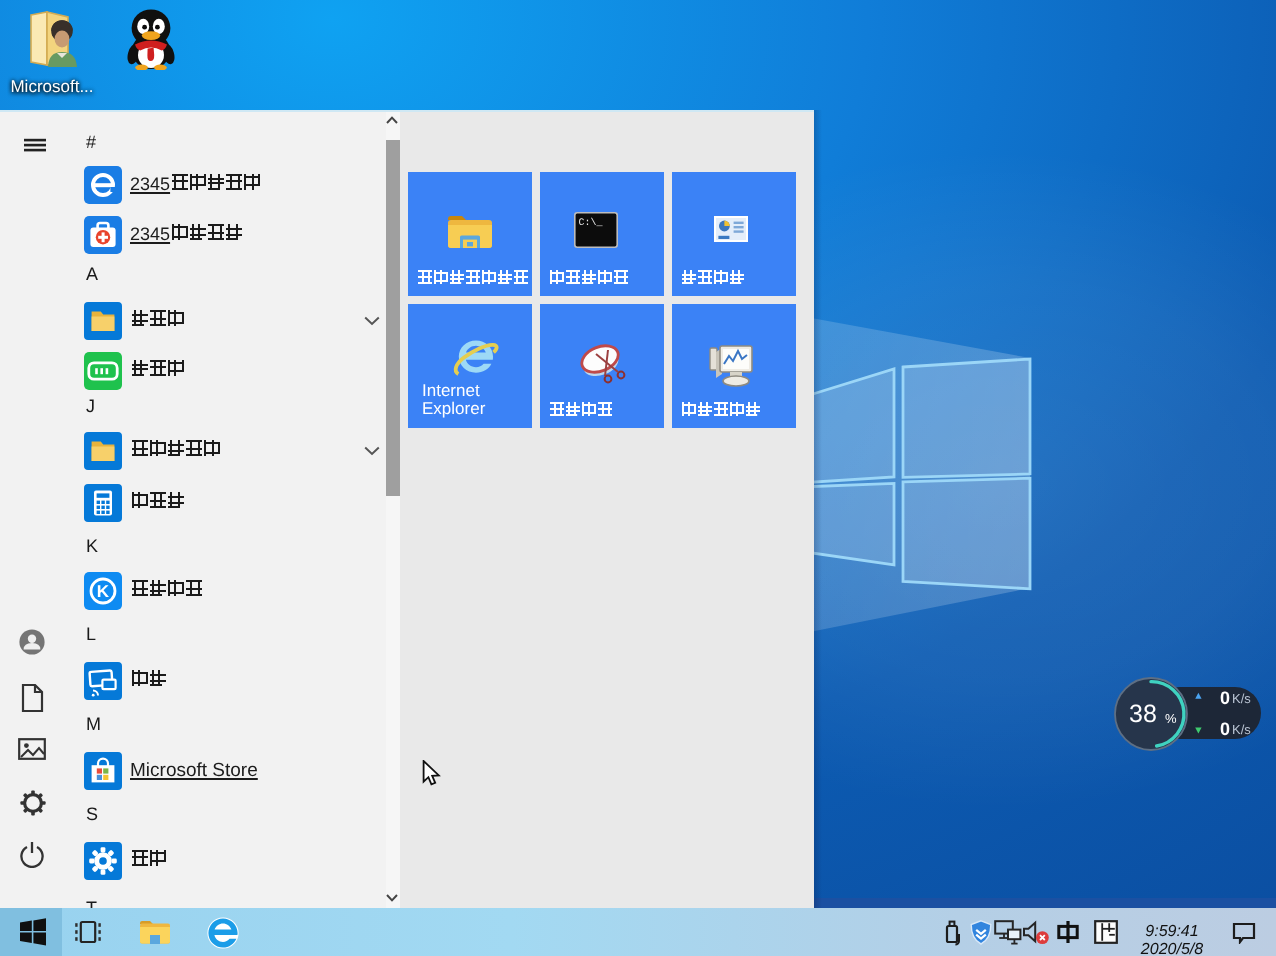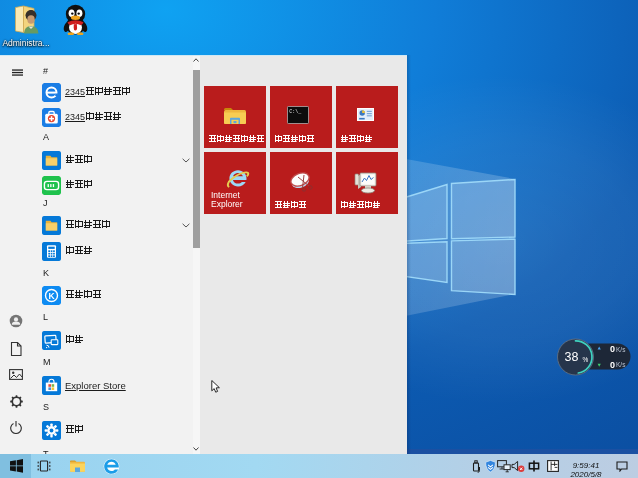--- a/index.html
+++ b/index.html
@@ -14,21 +14,21 @@
       background-size:100% 1px,100% 1px,100% 1px,1px 100%,1px 100%;}
   .p2{background-image:linear-gradient(currentColor,currentColor),linear-gradient(currentColor,currentColor),linear-gradient(currentColor,currentColor),linear-gradient(currentColor,currentColor),linear-gradient(currentColor,currentColor);
       background-position:0 15%,0 85%,50% 0,0 0,100% 30%;
       background-size:100% 1px,100% 1px,1px 100%,1px 100%,1px 70%;}
   .p3{background-image:linear-gradient(currentColor,currentColor),linear-gradient(currentColor,currentColor),linear-gradient(currentColor,currentColor),linear-gradient(currentColor,currentColor),linear-gradient(currentColor,currentColor);
       background-position:0 30%,0 65%,0 100%,15% 0,65% 0;
       background-size:100% 1px,100% 1px,80% 1px,1px 100%,1px 100%;}
   .hdr{position:absolute;left:43px;font-size:9px;color:#1a1a1a;}
   .lbl{position:absolute;left:65px;color:#1c1c1c;text-decoration:underline;}
   .ticon{position:absolute;width:19px;height:19px;left:42px;border-radius:2px;}
-  .tile{position:absolute;width:62px;height:62px;background:#b91c1c;}
+  .tile{position:absolute;width:62px;height:62px;background:#3b82f6;}
   .tlabel{position:absolute;left:5px;color:#fff;}
   .ie2{position:absolute;left:7px;color:#fff;font-size:8.5px;line-height:9.3px;}
 </style>
 </head>
 <body>
 
 <svg class="abs" style="left:0;top:0" width="638" height="478" viewBox="0 0 638 478">
   <defs>
     <radialGradient id="bg" cx="0.26" cy="0.02" r="1.4">
       <stop offset="0" stop-color="#0fa2f2"></stop>
@@ -71,21 +71,21 @@
 
 <svg class="abs" style="left:14px;top:4px" width="26" height="31" viewBox="0 0 26 31">
   <polygon points="1.5,3.5 9.5,2 9.5,28.5 1.5,27" fill="#fae9b4" stroke="#d3ab52" stroke-width="0.8"></polygon>
   <polygon points="9.5,2 20,4.5 20,27 9.5,28.5" fill="#f3d47e" stroke="#d3ab52" stroke-width="0.8"></polygon>
   <circle cx="17" cy="11.5" r="5.4" fill="#38302a"></circle>
   <ellipse cx="17" cy="15.5" rx="3.7" ry="4.2" fill="#c79b72"></ellipse>
   <path d="M11.6,11.5 a5.4,5.4 0 0 1 10.8,0 q-1.6,-1.5 -2.6,-3.2 q-3,2.4 -8.2,3.2 z" fill="#38302a"></path>
   <path d="M10,29.5 q0.3,-7.5 7,-7.5 q7,0 7.5,7.5 z" fill="#679a62"></path>
   <path d="M14.5,22.5 l2.5,2.5 l2.5,-2.5" fill="#e8e4da"></path>
 </svg>
-<div class="abs" style="left:0;top:37.5px;width:52px;text-align:center;color:#fff;font-size:8.5px;text-shadow:0 1px 2px #000,0 0 2px #000;">Administra...</div>
+<div class="abs" style="left:0;top:37.5px;width:52px;text-align:center;color:#fff;font-size:8.5px;text-shadow:0 1px 2px #000,0 0 2px #000;">Microsoft...</div>
 
 <svg class="abs" style="left:63px;top:4px" width="25" height="31" viewBox="0 0 25 31">
   <ellipse cx="12.5" cy="21.5" rx="9.5" ry="9" fill="#10100f"></ellipse>
   <ellipse cx="3.8" cy="23" rx="2.8" ry="5.2" fill="#10100f" transform="rotate(16 3.8 23)"></ellipse>
   <ellipse cx="21.2" cy="23" rx="2.8" ry="5.2" fill="#10100f" transform="rotate(-16 21.2 23)"></ellipse>
   <ellipse cx="12.5" cy="10" rx="9.7" ry="9.3" fill="#10100f"></ellipse>
   <ellipse cx="8.6" cy="9.2" rx="3" ry="3.8" fill="#fff"></ellipse>
   <ellipse cx="16.4" cy="9.2" rx="3" ry="3.8" fill="#fff"></ellipse>
   <circle cx="9.3" cy="9.6" r="1.2" fill="#0a0a0a"></circle>
   <circle cx="15.7" cy="9.6" r="1.2" fill="#0a0a0a"></circle>
@@ -245,21 +245,21 @@
 
 <svg class="ticon" style="top:376px" viewBox="0 0 19 19">
   <rect width="19" height="19" rx="1" fill="#0579d8"></rect>
   <path d="M7,7 v-1.2 a2.5,2.5 0 0 1 5,0 v1.2" fill="none" stroke="#fff" stroke-width="1.1"></path>
   <rect x="3.8" y="6.6" width="11.4" height="8.6" fill="#fff"></rect>
   <rect x="6.4" y="8.2" width="2.6" height="2.6" fill="#e84c3c"></rect>
   <rect x="9.6" y="8.2" width="2.6" height="2.6" fill="#7ab648"></rect>
   <rect x="6.4" y="11.4" width="2.6" height="2.6" fill="#4a90d9"></rect>
   <rect x="9.6" y="11.4" width="2.6" height="2.6" fill="#f5c431"></rect>
 </svg>
-<div class="lbl" style="top:380px;font-size:9.5px;">Explorer Store</div>
+<div class="lbl" style="top:380px;font-size:9.5px;">Microsoft Store</div>
 
 <svg class="ticon" style="top:420.5px" viewBox="0 0 19 19">
   <rect width="19" height="19" rx="1" fill="#0579d8"></rect>
   <g fill="#fff">
     <circle cx="9.5" cy="9.5" r="4.4"></circle>
     <g id="teeth">
         <rect x="8.3" y="2.6" width="2.4" height="2.6" rx="0.7"></rect>
       </g>
   </g>
   <use href="#teeth" fill="#fff" transform="rotate(45 9.5 9.5)"></use>

